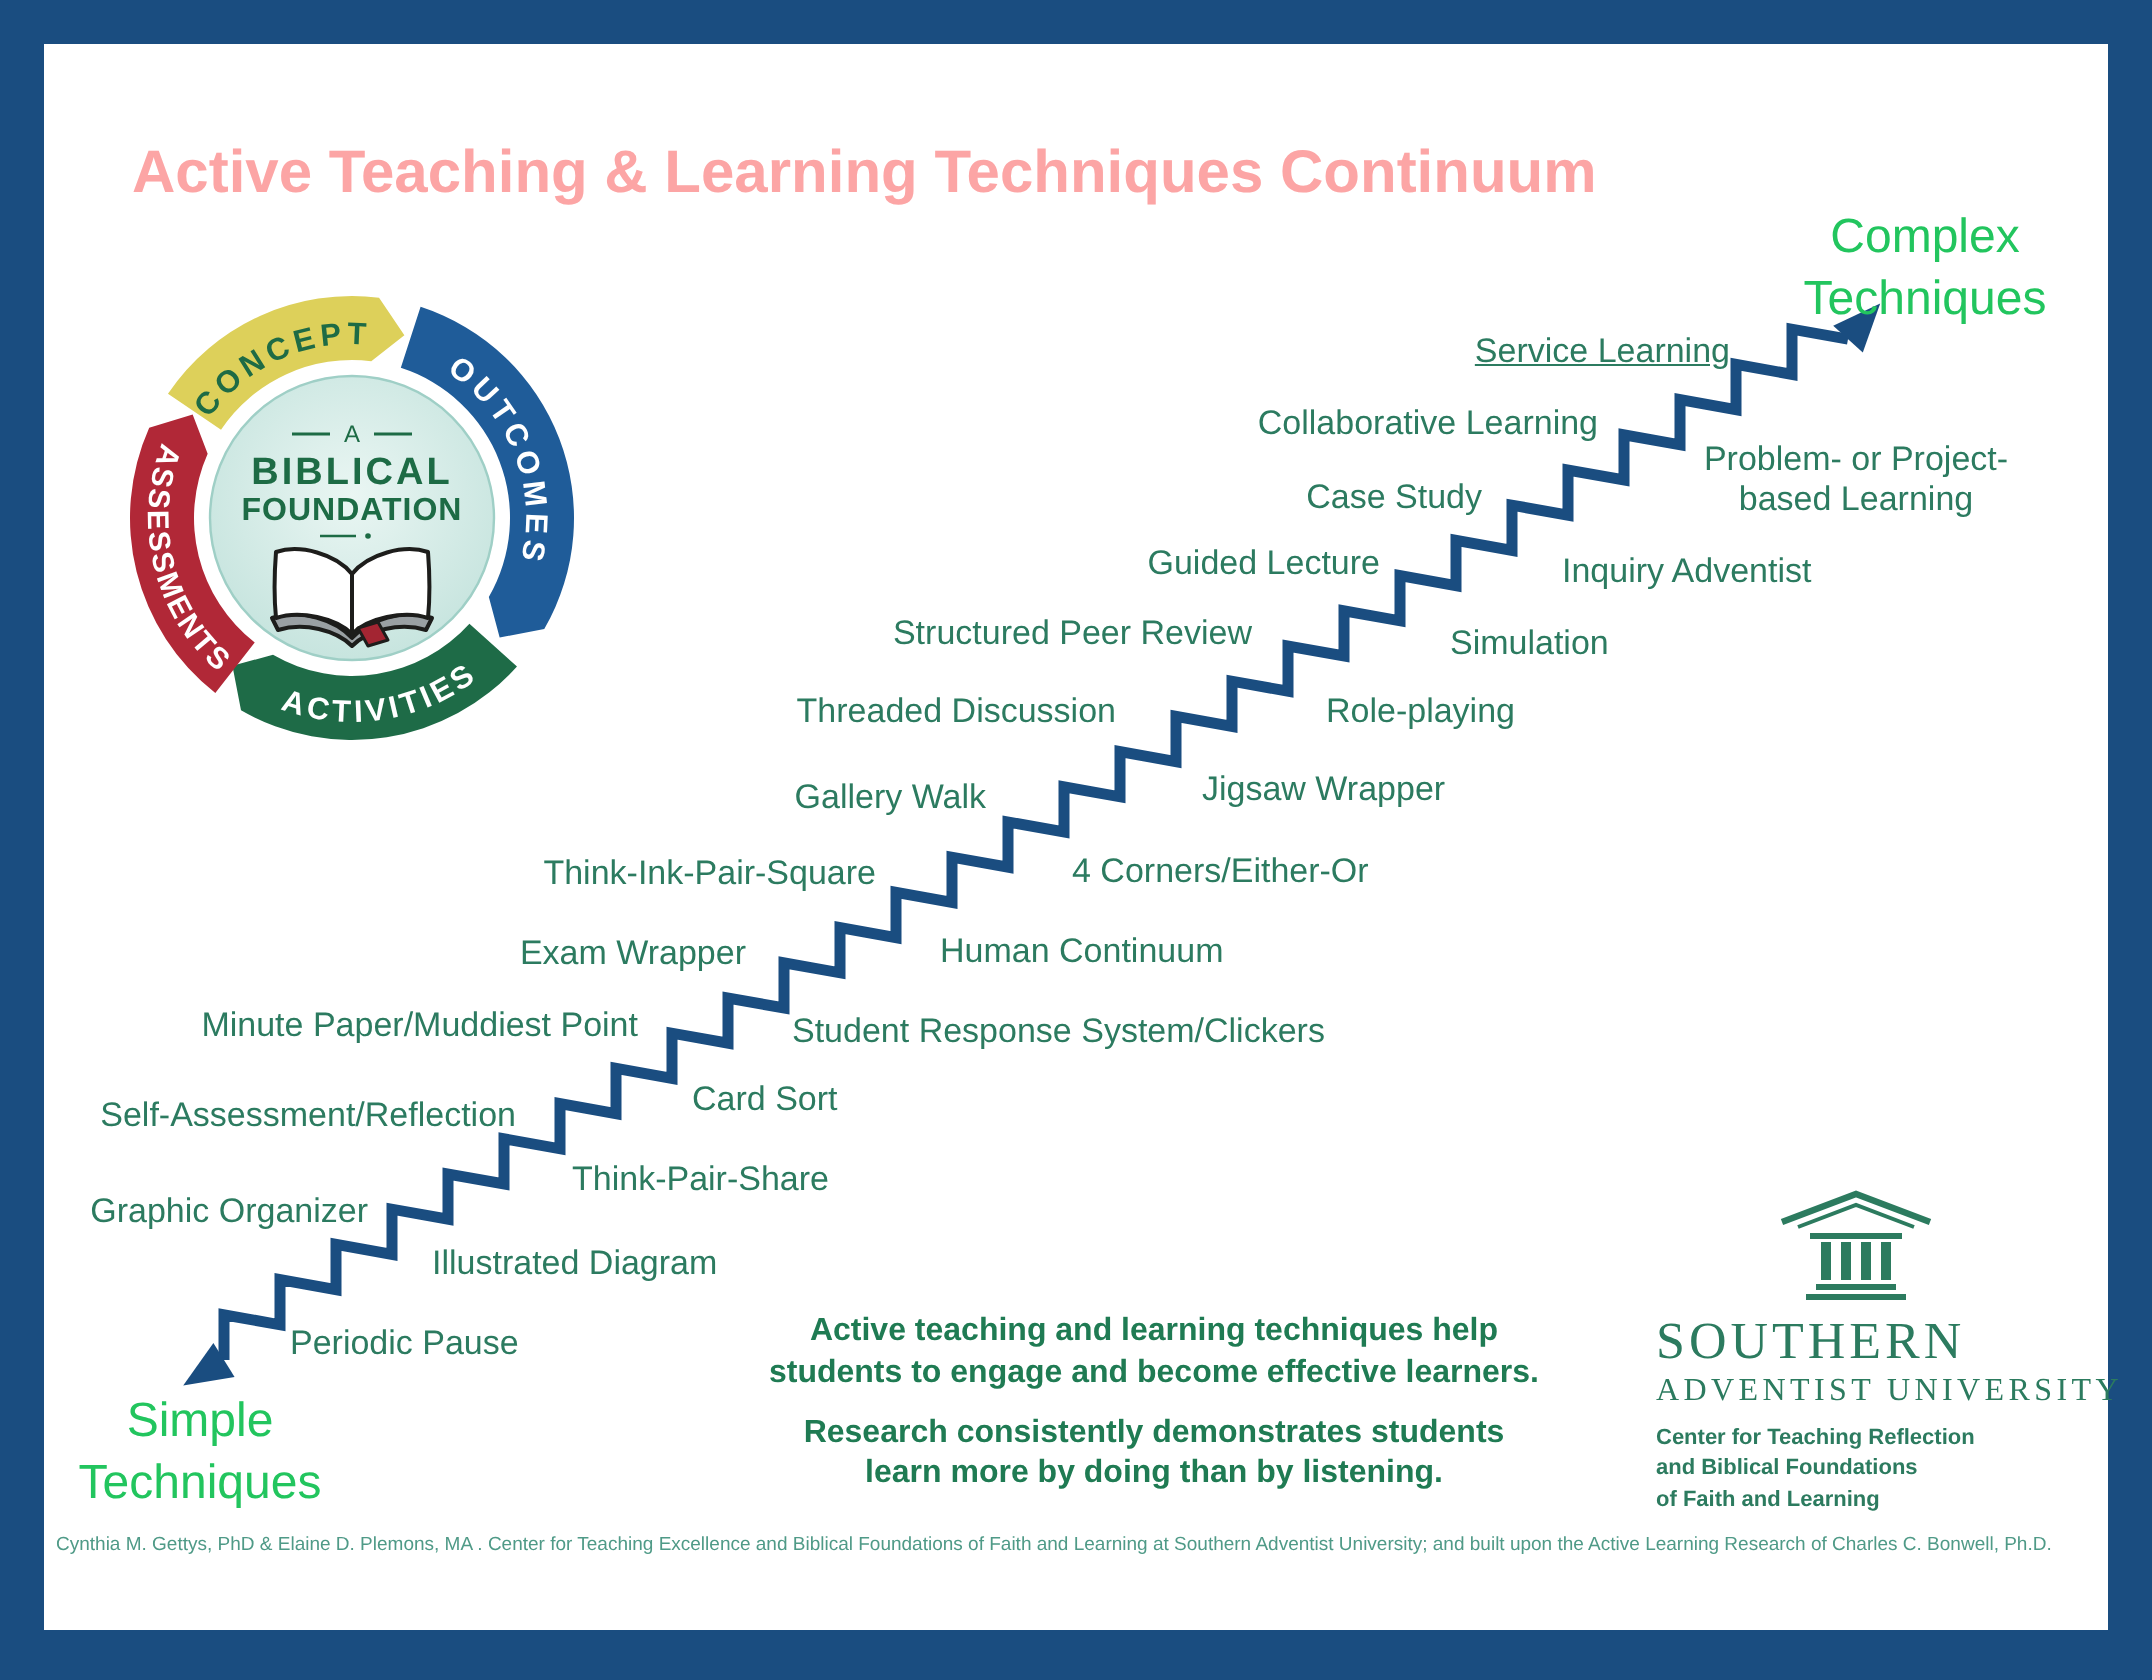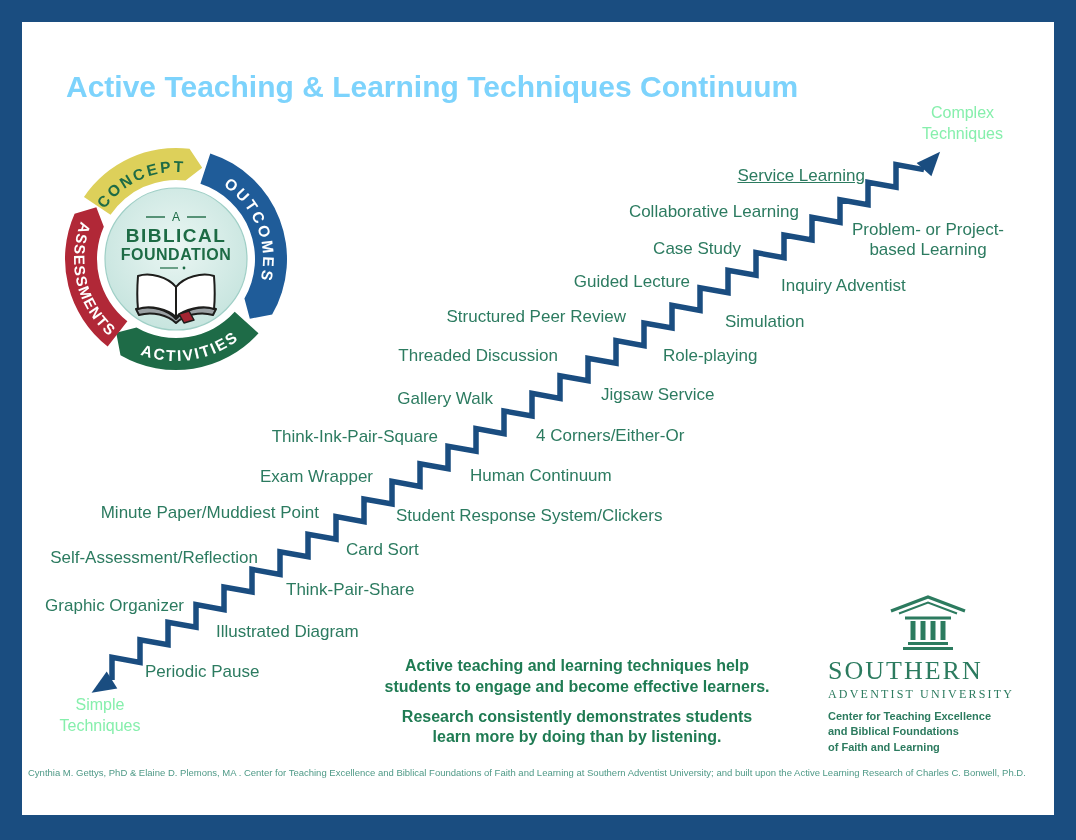--- a/index.html
+++ b/index.html
@@ -4,42 +4,42 @@
 <style>
   html,body{margin:0;padding:0;}
   body{
     width:1076px;height:840px;position:relative;overflow:hidden;
     background:#1a4d80;
     font-family:"Liberation Sans", sans-serif;
   }
   .card{position:absolute;left:22px;top:22px;width:1032px;height:793px;background:#ffffff;}
   .title{
     position:absolute;left:66px;top:70px;margin:0;
-    font-size:30px;font-weight:bold;color:#7dd3fc;letter-spacing:0;
+    font-size:30px;font-weight:bold;color:#fca5a5;letter-spacing:0;
     white-space:nowrap;
   }
   .logo-svg{position:absolute;left:61px;top:144px;width:230px;height:230px;}
   .zigzag-svg{position:absolute;left:0;top:0;width:1076px;height:840px;pointer-events:none;}
   .tech{
     position:absolute;font-size:17px;color:#2c7b60;white-space:nowrap;line-height:1.2;
   }
   .tech.wrap{white-space:normal;text-align:center;width:196px;}
   .endpoint{
-    position:absolute;color:#86efac;font-size:16px;text-align:center;line-height:1.3;
+    position:absolute;color:#22c55e;font-size:24px;text-align:center;line-height:1.3;
   }
   .endpoint div{white-space:nowrap;}
   .message{
     position:absolute;left:362px;top:656px;width:430px;text-align:center;
     color:#1f7b53;font-weight:bold;font-size:16px;line-height:1.3;
   }
   .message p{margin:0 0 9px 0;}
   .sau{position:absolute;left:828px;top:592px;width:200px;color:#2c7b5f;}
   .sau-icon{display:block;margin:0 auto;}
   .sau-name{font-family:"Liberation Serif", serif;font-size:26px;letter-spacing:2px;margin-top:2px;white-space:nowrap;}
-  .sau-sub{font-family:"Liberation Serif", serif;font-size:12px;letter-spacing:2.2px;margin-top:1px;white-space:nowrap;}
+  .sau-sub{font-family:"Liberation Serif", serif;font-size:16px;letter-spacing:2.2px;margin-top:1px;white-space:nowrap;}
   .sau-center{font-size:11px;font-weight:bold;line-height:1.4;margin-top:7px;}
   .credit{
     position:absolute;left:28px;top:767px;width:1020px;
     font-size:9.5px;color:#4f9a87;white-space:nowrap;
   }
 </style>
 </head>
 <body>
 
 <div class="card"></div>
@@ -109,21 +109,21 @@
 <div class="tech" style="left:286px;top:580px;">Think-Pair-Share</div>
 <div class="tech" style="right:818px;top:548px;">Self-Assessment/Reflection</div>
 <div class="tech" style="left:346px;top:540px;">Card Sort</div>
 <div class="tech" style="right:757px;top:503px;">Minute Paper/Muddiest Point</div>
 <div class="tech" style="left:396px;top:506px;">Student Response System/Clickers</div>
 <div class="tech" style="right:703px;top:467px;">Exam Wrapper</div>
 <div class="tech" style="left:470px;top:466px;">Human Continuum</div>
 <div class="tech" style="right:638px;top:427px;">Think-Ink-Pair-Square</div>
 <div class="tech" style="left:536px;top:426px;">4 Corners/Either-Or</div>
 <div class="tech" style="right:583px;top:389px;">Gallery Walk</div>
-<div class="tech" style="left:601px;top:385px;">Jigsaw Service</div>
+<div class="tech" style="left:601px;top:385px;">Jigsaw Wrapper</div>
 <div class="tech" style="right:518px;top:346px;">Threaded Discussion</div>
 <div class="tech" style="left:663px;top:346px;">Role-playing</div>
 <div class="tech" style="right:450px;top:307px;">Structured Peer Review</div>
 <div class="tech" style="left:725px;top:312px;">Simulation</div>
 <div class="tech" style="right:386px;top:272px;">Guided Lecture</div>
 <div class="tech" style="left:781px;top:276px;">Inquiry Adventist</div>
 <div class="tech" style="right:335px;top:239px;">Case Study</div>
 <div class="tech wrap" style="left:830px;top:220px;">Problem- or Project-based Learning</div>
 <div class="tech" style="right:277px;top:202px;">Collaborative Learning</div>
 <div class="tech" style="right:211px;top:166px;text-decoration:underline;">Service Learning</div>
@@ -143,19 +143,19 @@
       <line x1="41" y1="29" x2="41" y2="48" stroke-width="5"></line>
       <line x1="51" y1="29" x2="51" y2="48" stroke-width="5"></line>
       <line x1="61" y1="29" x2="61" y2="48" stroke-width="5"></line>
       <line x1="26" y1="51.5" x2="66" y2="51.5" stroke-width="3"></line>
       <line x1="21" y1="56.5" x2="71" y2="56.5" stroke-width="3"></line>
     </g>
   </svg>
   <div class="sau-name">SOUTHERN</div>
   <div class="sau-sub">ADVENTIST UNIVERSITY</div>
   <div class="sau-center">
-    <div>Center for Teaching Excellence</div>
+    <div>Center for Teaching Reflection</div>
     <div>and Biblical Foundations</div>
     <div>of Faith and Learning</div>
   </div>
 </div>
 
 <div class="credit">Cynthia M. Gettys, PhD &amp; Elaine D. Plemons, MA . Center for Teaching Excellence and Biblical Foundations of Faith and Learning at Southern Adventist University; and built upon the Active Learning Research of Charles C. Bonwell, Ph.D.</div>
 
 </body></html>

